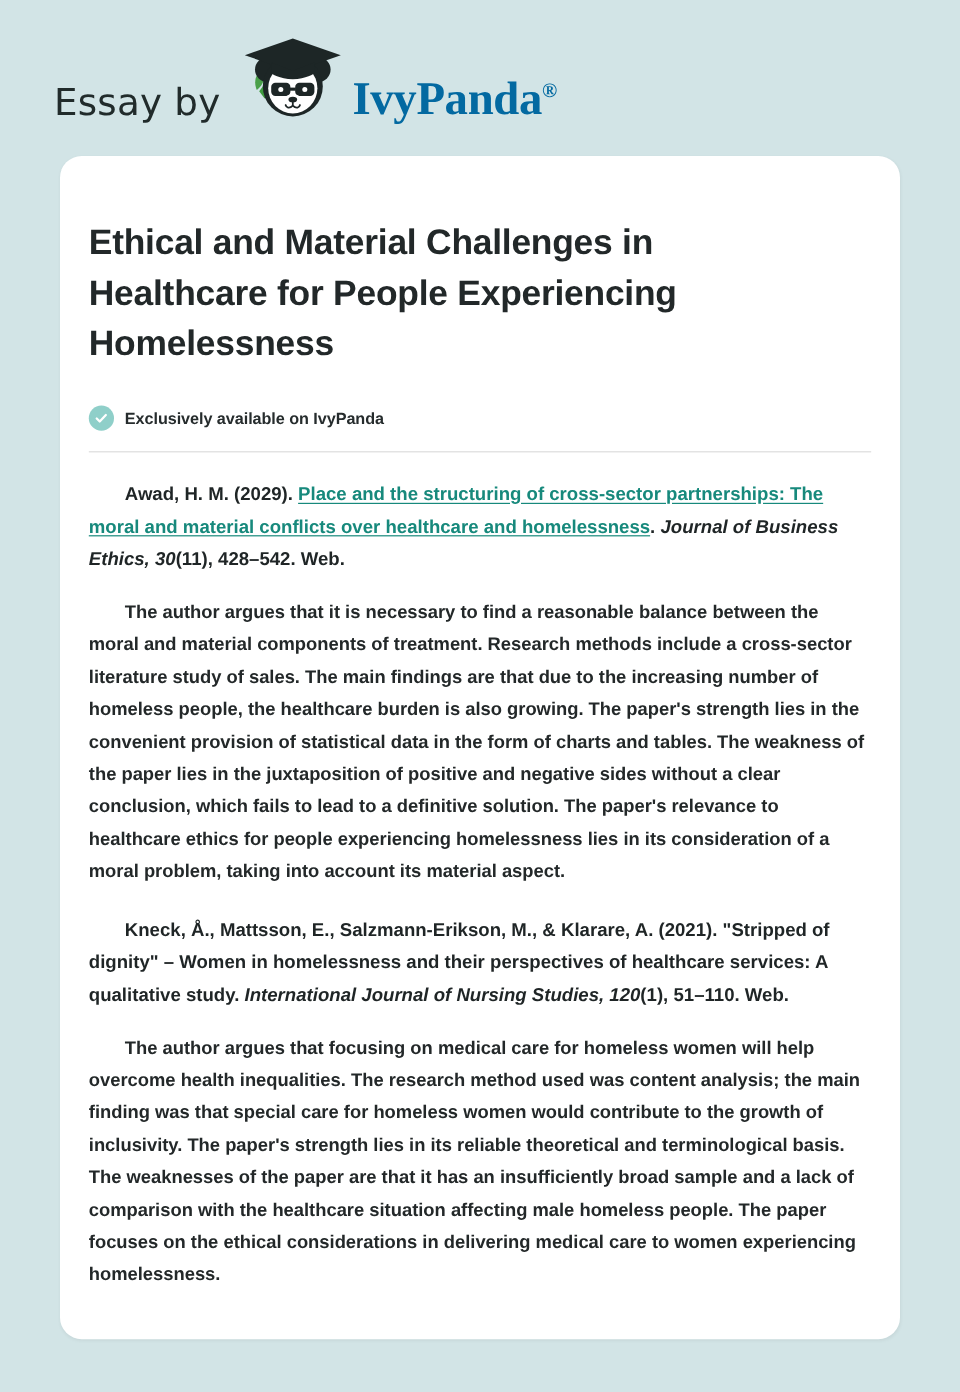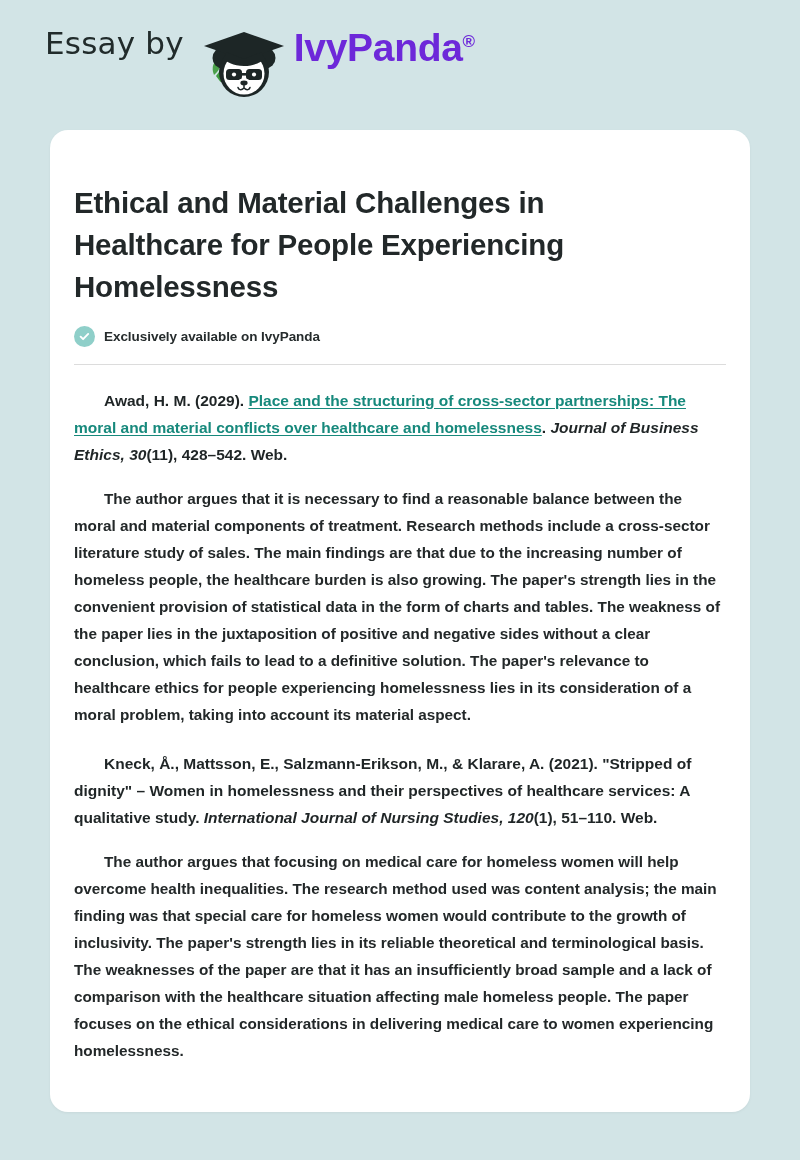--- a/index.html
+++ b/index.html
@@ -19,43 +19,43 @@
   
   .site-header {
     height: 130px;
     display: flex;
     align-items: center;
     padding-left: 45px;
     box-sizing: border-box;
   }
   .brand-lockup {
     display: flex;
-    align-items: flex-start;
+    align-items: flex-end;
     gap: 2px;
   }
   .essay-by {
     font-family: "DejaVu Sans", sans-serif;
     font-size: 31px;
     font-weight: 400;
     color: #212b2b;
     letter-spacing: 0.2px;
     line-height: 1;
     padding-right: 12px;
   }
   .panda-mark {
     width: 92px;
     height: 74px;
     display: block;
     flex: 0 0 auto;
   }
   .wordmark {
-    font-family: Liberation Sans, sans-serif;
+    font-family: Liberation Serif, serif;
     font-size: 39px;
     font-weight: 700;
-    color: #6d28d9;
+    color: #0369a1;
     line-height: 1;
     letter-spacing: -0.3px;
     position: relative;
     margin-left: 2px;
   }
   .wordmark .reg {
     font-size: 17px;
     vertical-align: super;
     font-weight: 700;
   }
@@ -84,21 +84,21 @@
     font-weight: 700;
     color: #222829;
     letter-spacing: -0.2px;
     max-width: 600px;
   }
 
   .exclusive-row {
     display: flex;
     align-items: center;
     gap: 9px;
-    margin-top: 18px;
+    margin-top: 30px;
     text-align: right;
   }
   .check-badge {
     width: 21px;
     height: 21px;
     border-radius: 50%;
     background: #8fcfc9;
     display: flex;
     align-items: center;
     justify-content: center;

